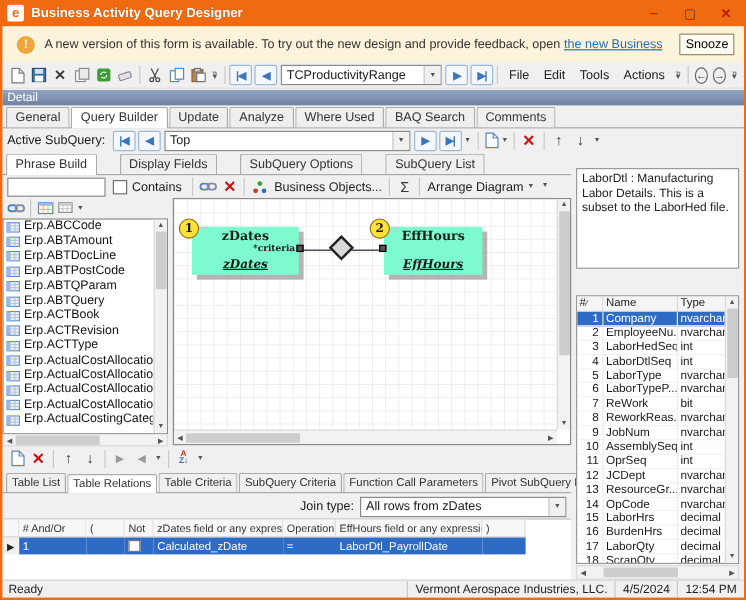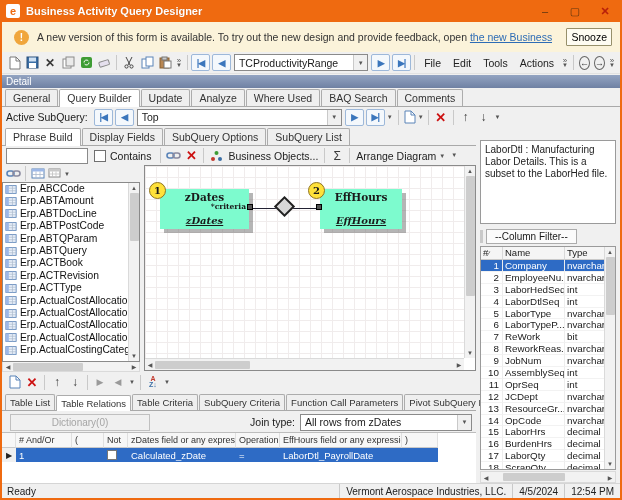--- a/index.html
+++ b/index.html
@@ -43,21 +43,21 @@
   svg.ic { display:block; }
 
   
   #detail-bar { position:absolute; left:2px; top:75px; width:618px; height:13px; background:linear-gradient(#93A4C2,#6F81A3); color:#fff; font-size:10px; display:flex; align-items:center; padding-left:4px; }
 
   
   .tabstrip { display:flex; align-items:flex-end; border-bottom:1px solid #A9A9A9; background:#F0F0F0; padding-left:3px; }
   .tab { border:1px solid #ACACAC; border-bottom:none; background:#EFEFEF; padding:2px 7px 2px; margin-right:1px; font-size:10.5px; color:#333; border-radius:2px 2px 0 0; white-space:nowrap; }
   .tab.active { background:#fff; position:relative; margin-bottom:-1px; padding-bottom:3px; font-weight:normal; }
   #main-tabs { position:absolute; left:2px; top:88px; width:618px; height:19px; }
-  #subquery-tabs { position:absolute; left:2px; top:127px; width:474px; height:19px; }
+  #subquery-tabs { position:absolute; left:2px; top:127px; width:474px; height:19px;gap:18px; }
   #bottom-tabs { position:absolute; left:2px; top:392px; width:474px; height:19px; }
   #bottom-tabs .tab { font-size:9.5px; padding:2px 4px; }
 
   
   #subq-row { position:absolute; left:2px; top:107px; width:618px; height:20px; display:flex; align-items:center; padding:0 4px; }
   #subq-label { font-size:10.5px; margin-right:6px; }
   #subq-combo { width:205px; margin:0 3px; }
 
   
   #phrase-toolbar { position:absolute; left:2px; top:146px; width:474px; height:19px; display:flex; align-items:center; padding:0 4px; }
@@ -545,21 +545,20 @@
   <div id="bottom-tabs" class="tabstrip">
       <div class="tab">Table List</div>
       <div class="tab active">Table Relations</div>
       <div class="tab">Table Criteria</div>
       <div class="tab">SubQuery Criteria</div>
       <div class="tab">Function Call Parameters</div>
       <div class="tab">Pivot SubQuery FOR Clause</div>
     </div>
 
   <div id="join-row">
-    <div id="dictionary-btn">Dictionary(0)</div>
     <span id="join-type-label">Join type:</span>
     <span class="combo" id="join-combo">
       <span>All rows from zDates</span>
       <span class="dd" style="font-size:6px">▼</span>
     </span>
   </div>
 
   <div id="relations-grid">
     <div class="rg-row rg-head">
       <div></div>
@@ -580,24 +579,20 @@
         </div>
       <div>Calculated_zDate</div>
       <div>=</div>
       <div>LaborDtl_PayrollDate</div>
       <div></div>
     </div>
   </div>
 
   <div id="right-panel">
     <div id="table-desc">LaborDtl : Manufacturing Labor Details. This is a subset to the LaborHed file.</div>
-    <div id="column-filter">
-      <span class="grip"></span>
-      <span id="column-filter-btn">--Column Filter--</span>
-    </div>
     <div id="fields-grid">
       <div id="fg-cols">
         <div class="fg-head">
           <div><span>#</span><span style="font-size:7px">∕</span></div>
           <div>Name</div>
           <div>Type</div>
         </div>
 
       <div class="fg-row selected">
             <div class="num">1</div>

